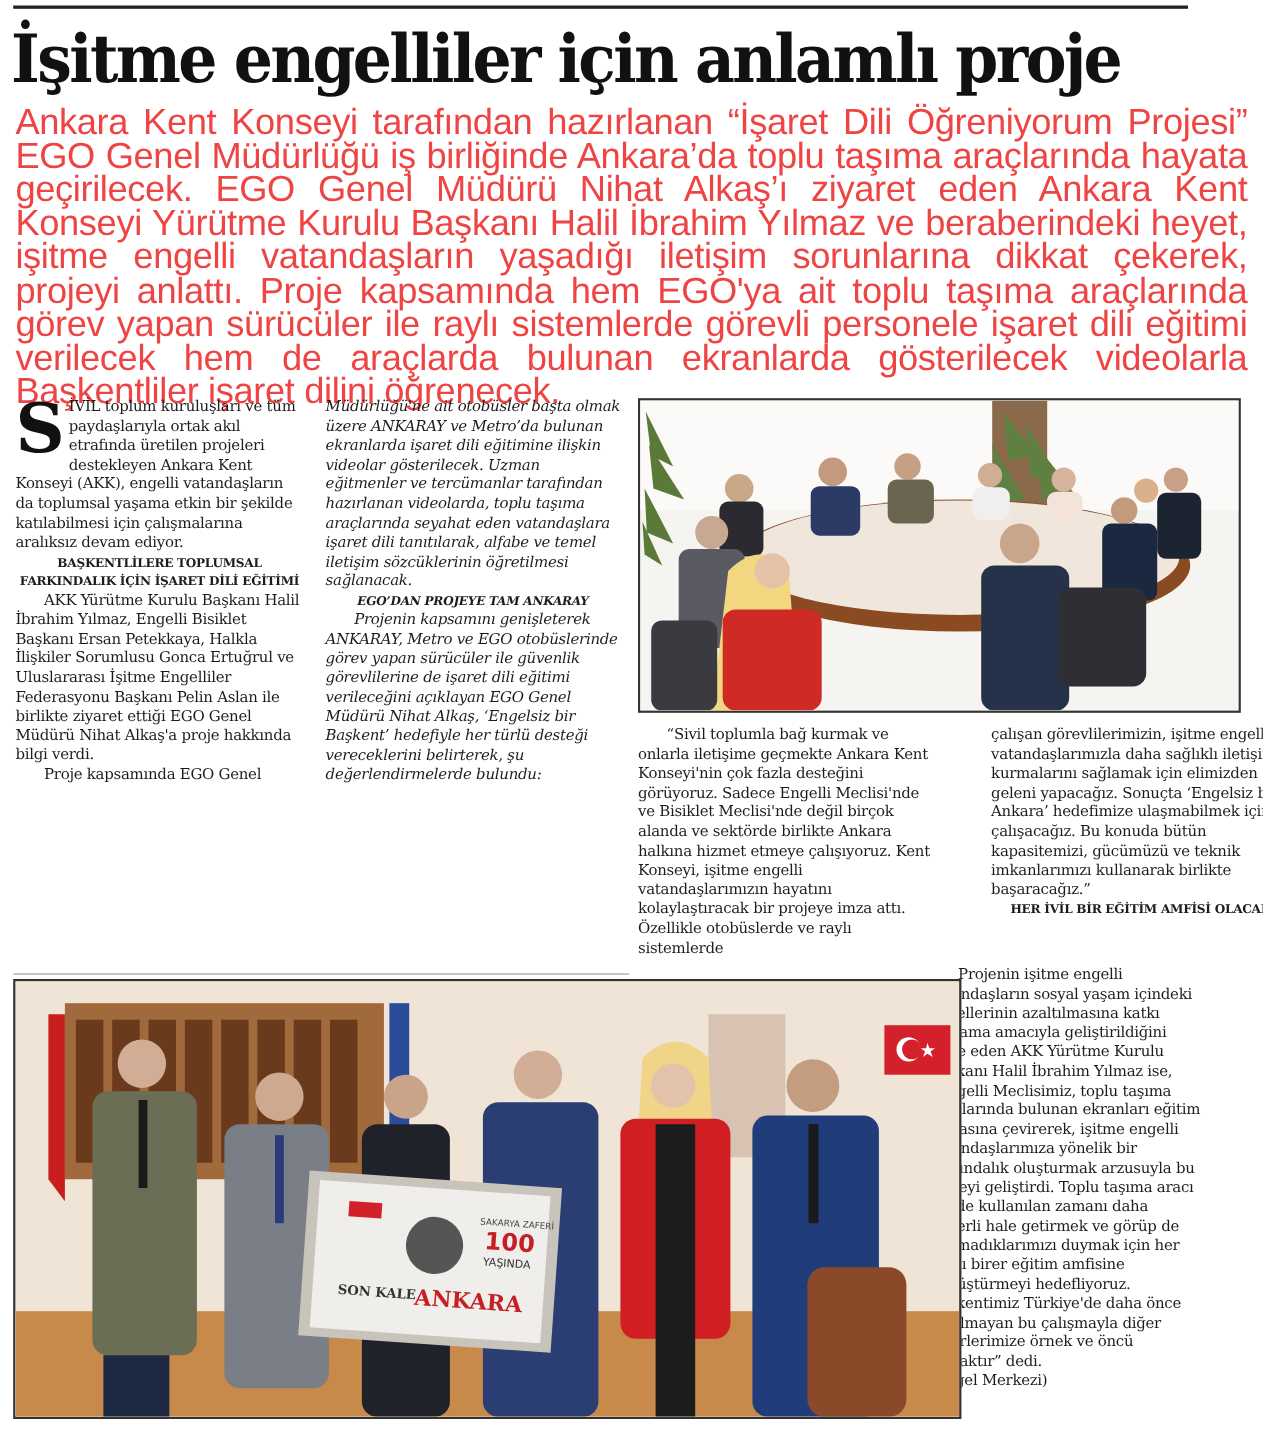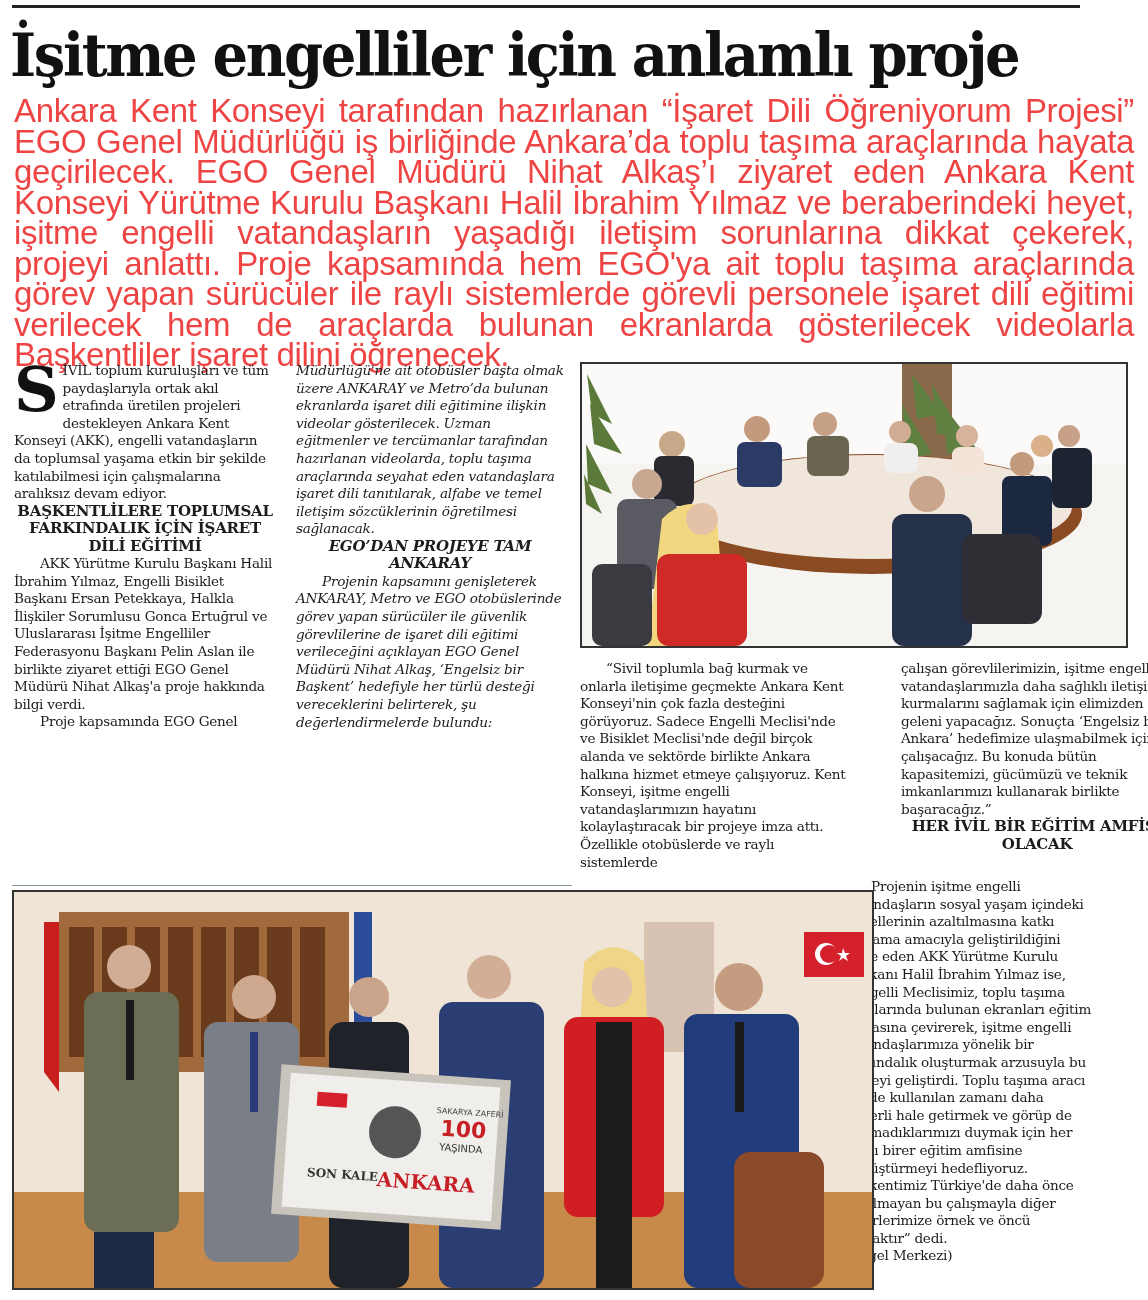--- a/index.html
+++ b/index.html
@@ -3,21 +3,21 @@
 <meta charset="utf-8">
 <style>
   html, body { margin:0; padding:0; background:#ffffff; }
   body { width:1148px; height:1300px; position:relative; overflow:hidden; font-family:"DejaVu Serif", serif; color:#1a1a1a; }
   .top-rule { position:absolute; left:12px; top:5px; width:1068px; height:3px; background:#222; }
   .headline { position:absolute; left:10px; top:10px; width:1130px; font-family:"DejaVu Serif", serif; font-weight:900; font-size:56px; line-height:82px; letter-spacing:-2.4px; white-space:nowrap; color:#111; transform:scaleY(1.08); transform-origin:top left; }
   .lead { position:absolute; left:14px; top:96px; width:1120px; font-family:Liberation Sans, sans-serif; font-size:33px; line-height:30.5px; text-align:justify; color:#ef4444; letter-spacing:-0.35px; }
   .col { position:absolute; font-family:"DejaVu Serif", serif; font-size:13.6px; line-height:17.6px; color:#1c1c1c; text-align:left; letter-spacing:-0.25px; }
   .col p { margin:0; }
   .col .ind { text-indent:26px; }
-  .sub { font-weight:bold; text-align:center; font-size:15px; line-height:17.4px; margin:0; }
+  .sub { font-weight:bold; text-align:center; font-size:11px; line-height:17.4px; margin:0; }
   .dropcap { float:left; font-family:"DejaVu Serif", serif; font-weight:900; font-size:62px; line-height:52px; margin:2px 4px 0 0; color:#111; }
   .small-bold { font-weight:normal; }
   .photo { position:absolute; border:2px solid #333; overflow:hidden; box-sizing:border-box; }
   .bottom-rule { position:absolute; left:12px; top:885px; width:560px; height:1px; background:#8a9aa5; }
 </style>
 </head>
 <body>
 
 <div class="top-rule"></div>
 

